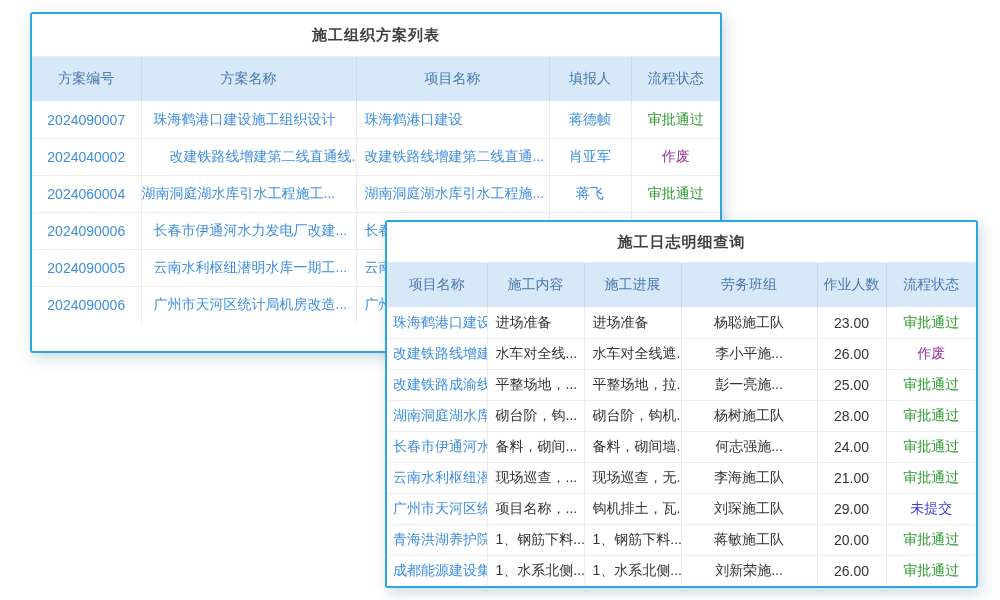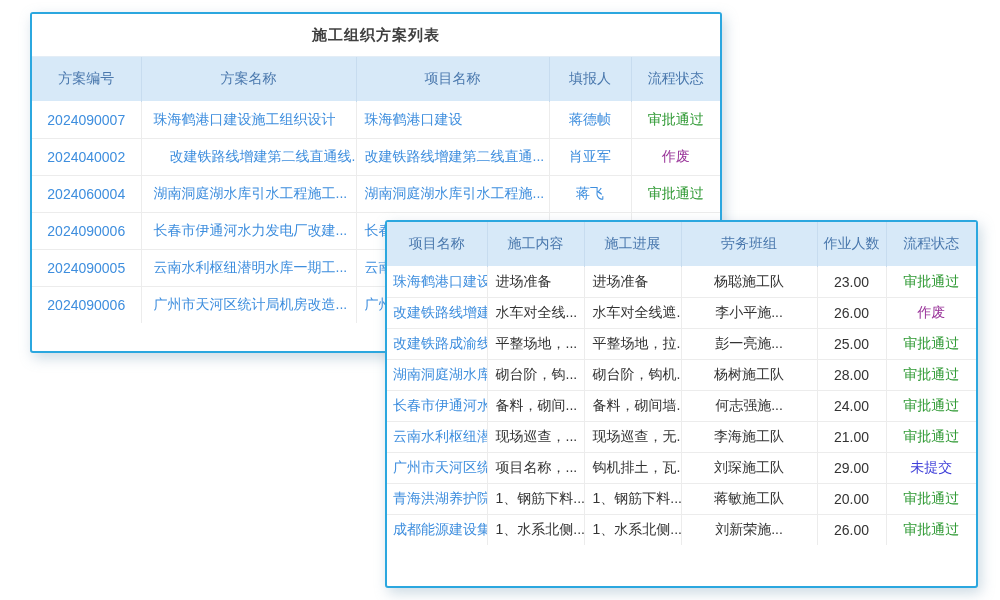--- a/index.html
+++ b/index.html
@@ -86,21 +86,21 @@
     <td class="blue t-center">2024040002</td>
     <td class="blue t-left" style="padding-left:28px">改建铁路线增建第二线直通线...</td>
     <td class="blue t-left">改建铁路线增建第二线直通...</td>
     <td class="blue t-center">肖亚军</td>
     <td class="status void">作废</td>
   </tr>
 
 
   <tr>
     <td class="blue t-center">2024060004</td>
-    <td class="blue t-left" style="padding-left:12px">湖南洞庭湖水库引水工程施工...</td>
+    <td class="blue t-left" style="padding-left:0">湖南洞庭湖水库引水工程施工...</td>
     <td class="blue t-left">湖南洞庭湖水库引水工程施...</td>
     <td class="blue t-center">蒋飞</td>
     <td class="status approved">审批通过</td>
   </tr>
 
   <tr>
     <td class="blue t-center">2024090006</td>
     <td class="blue t-left" style="padding-left:12px">长春市伊通河水力发电厂改建...</td>
     <td class="blue t-left">长春市伊通河水力发电厂改...</td>
     <td class="blue t-center"></td>
@@ -120,20 +120,21 @@
     <td class="blue t-left" style="padding-left:12px">广州市天河区统计局机房改造...</td>
     <td class="blue t-left">广州市天河区统计局机房改...</td>
     <td class="blue t-center"></td>
     <td class="status none"></td>
   </tr>
 </tbody>
   </table>
 </div>
 
 <div class="window" id="window-log">
+  <div class="win-title">施工日志明细查询</div>
   <table>
     <colgroup>
       <col style="width:100px">
         <col style="width:97px">
         <col style="width:97px">
       <col style="width:136px">
         <col style="width:69px">
         <col style="width:90px">
     </colgroup>
     <thead>

